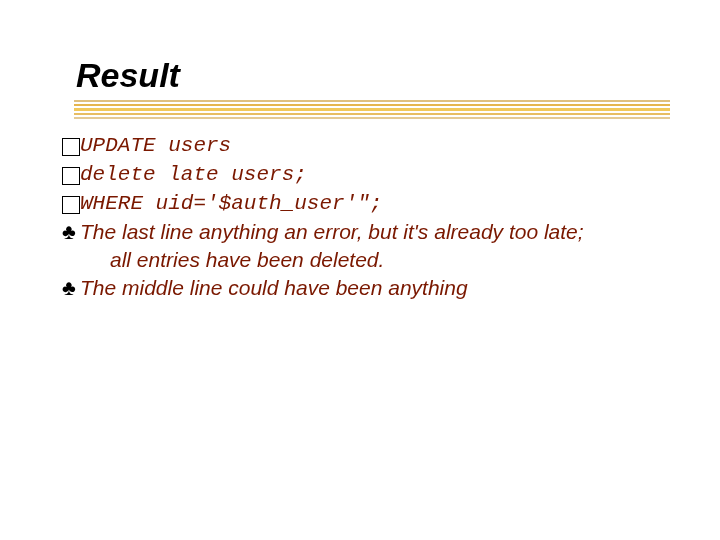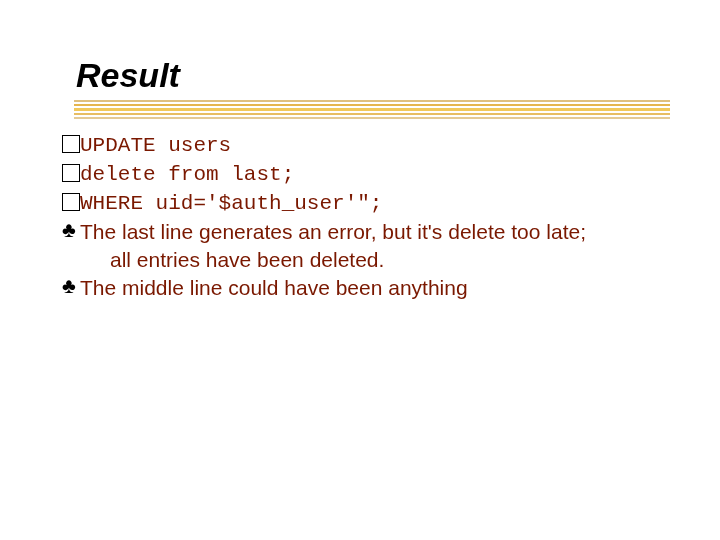--- a/index.html
+++ b/index.html
@@ -49,22 +49,23 @@
   .ul-5 { background: #c48a14; opacity: 0.45; }
 
   .body-area {
     position: absolute;
     top: 132px;
     left: 62px;
     width: 600px;
   }
   .line {
     display: flex;
-    align-items: flex-start;
+    align-items: center;
     margin-bottom: 2px;
+    font-style: italic;
   }
   .bullet-box {
     width: 18px;
     height: 18px;
     border: 1.5px solid #000;
     margin-right: 0px;
     margin-top: 3px;
     flex: none;
     box-sizing: border-box;
   }
@@ -116,31 +117,31 @@
   <div class="body-area">
 
     <div class="line">
       <span class="bullet-box"></span>
       <span class="code-text">UPDATE users</span>
     </div>
 
 
     <div class="line">
       <span class="bullet-box"></span>
-      <span class="code-text">delete from last;</span>
+      <span class="code-text">delete late users;</span>
     </div>
 
     <div class="line">
       <span class="bullet-box"></span>
       <span class="code-text">WHERE uid='$auth_user'";</span>
     </div>
 
     <div class="line">
       <span class="bullet-club">♣</span>
-      <span class="body-text">The last line generates an error, but it's delete too late;</span>
+      <span class="body-text">The last line anything an error, but it's already too late;</span>
     </div>
     <div class="line continuation">
       <span class="body-text">all entries have been deleted.</span>
     </div>
 
     <div class="line">
       <span class="bullet-club">♣</span>
       <span class="body-text">The middle line could have been anything</span>
     </div>
 

